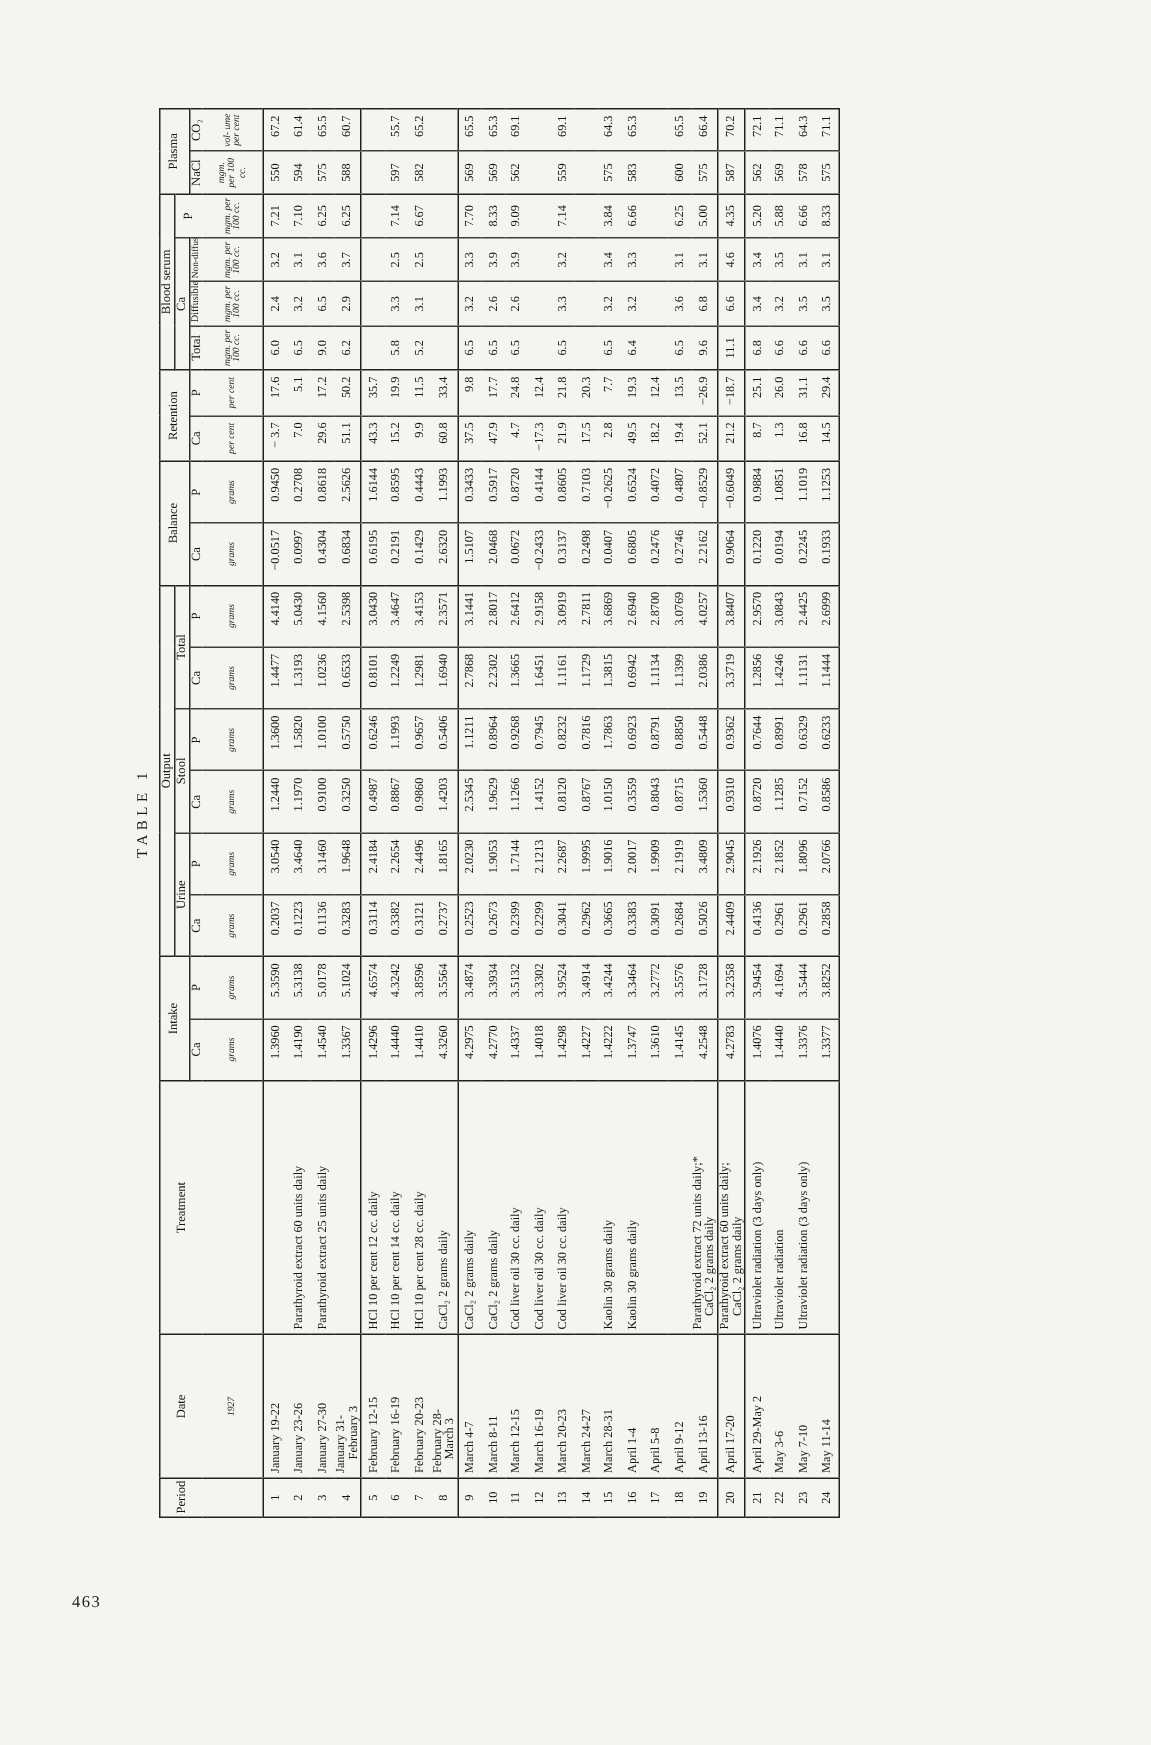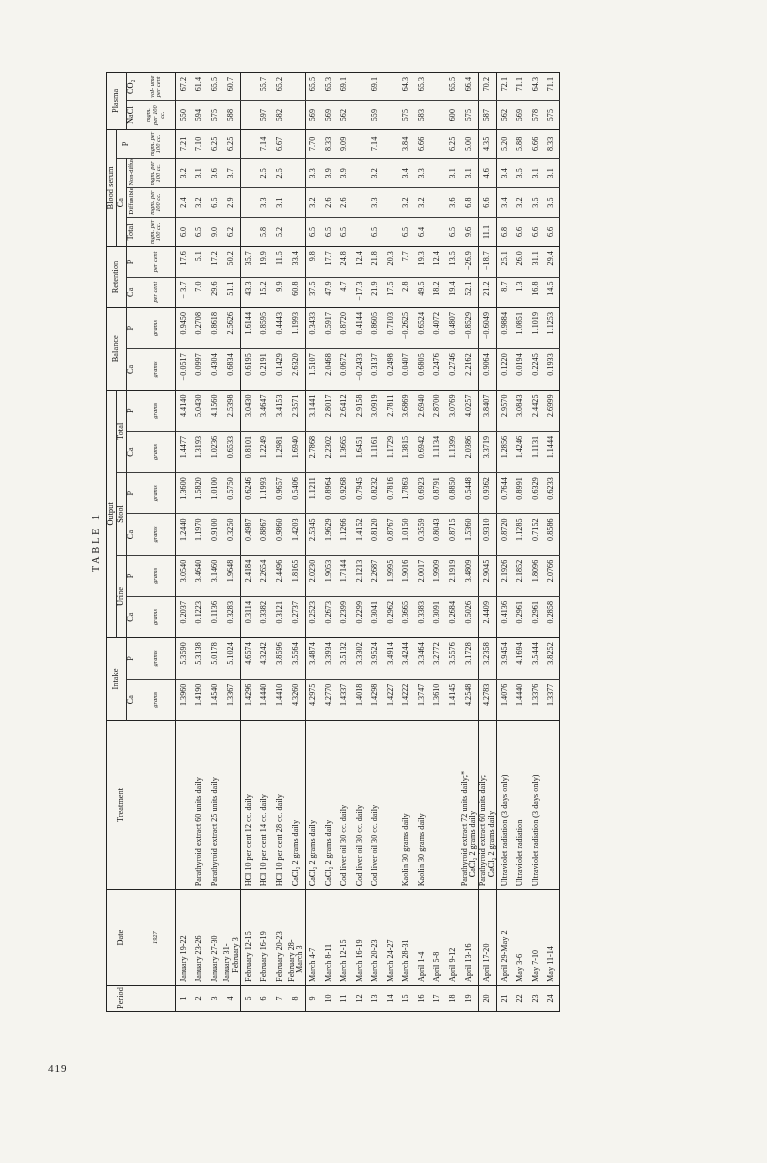--- a/index.html
+++ b/index.html
@@ -688,13 +688,13 @@
             <td class="ctr vl"><span>3.1</span></td>
             <td class="ctr vl"><span>8.33</span></td>
             <td class="ctr vh"><span>575</span></td>
             <td class="num vl"><span>71.1</span></td>
           </tr>
         </tbody>
     </table>
   </div>
 </div>
 
-<div id="page-number">419</div>
+<div id="page-number">463</div>
 
 </body></html>

